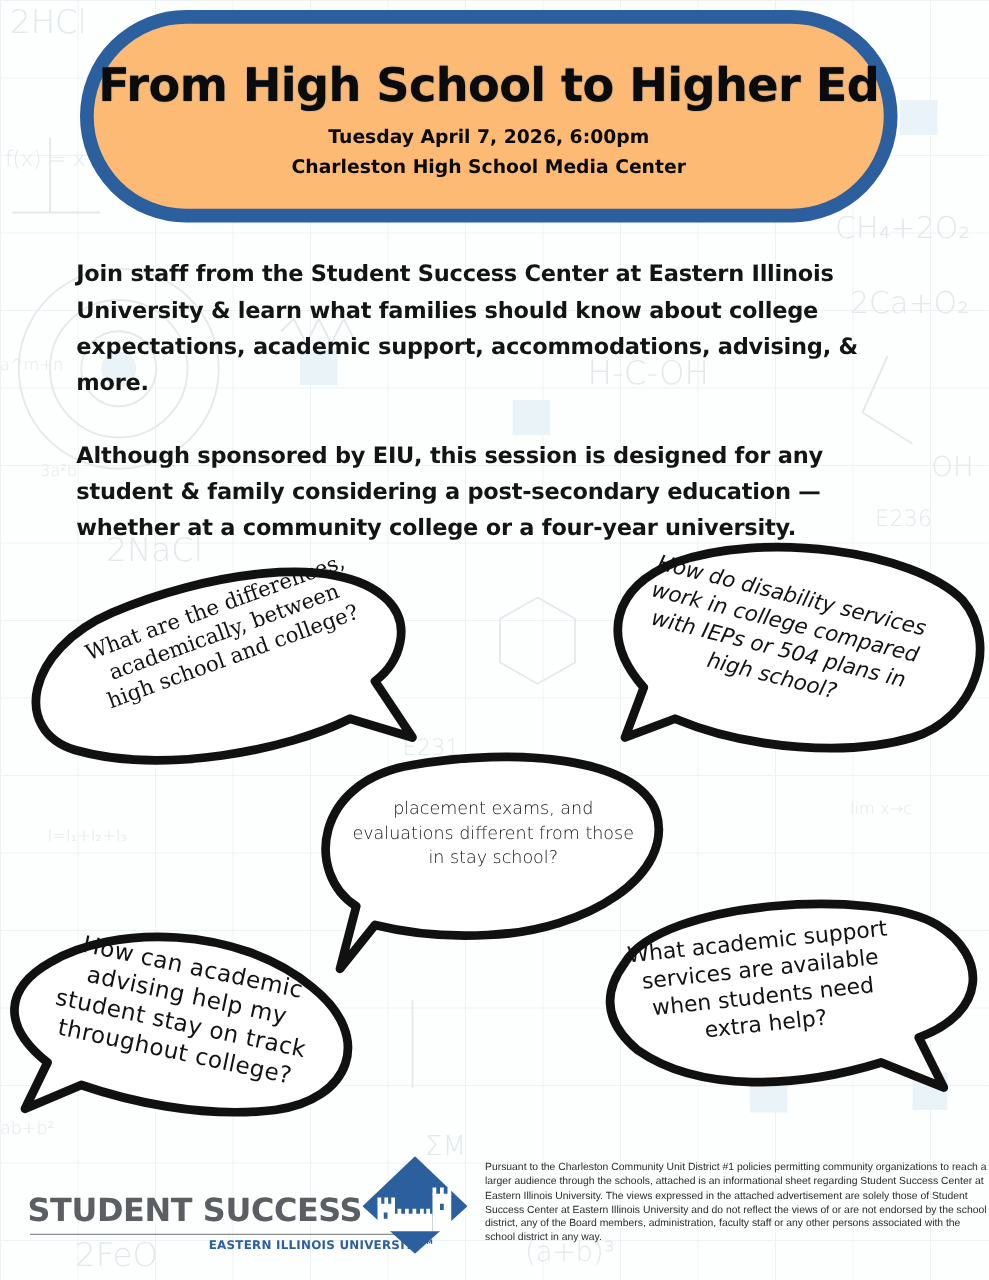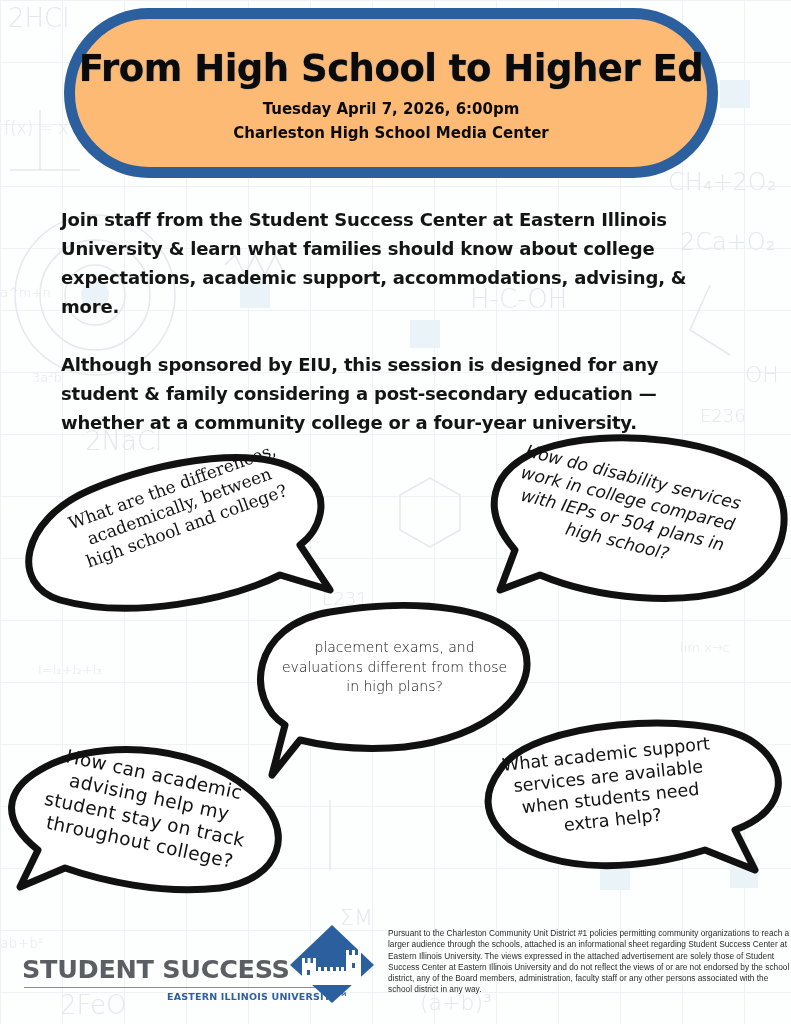--- a/index.html
+++ b/index.html
@@ -119,21 +119,21 @@
 <div class="doodle" style="left:680px;top:228px;font-size:24px;">2Ca+O₂</div>
 <div class="doodle" style="left:470px;top:284px;font-size:26px;text-align:center;">H-C-OH</div>
 <div class="doodle" style="left:745px;top:362px;font-size:22px;">OH</div>
 <div class="doodle" style="left:700px;top:405px;font-size:18px;">E236</div>
 <div class="doodle" style="left:322px;top:588px;font-size:18px;">E231</div>
 <div class="doodle" style="left:38px;top:662px;font-size:13px;">I=I₁+I₂+I₃</div>
 <div class="doodle" style="left:680px;top:640px;font-size:13px;">lim x→c</div>
 <div class="doodle" style="left:340px;top:905px;font-size:22px;">ΣM</div>
 <div class="doodle" style="left:60px;top:990px;font-size:26px;">2FeO</div>
 <div class="doodle" style="left:420px;top:990px;font-size:22px;">(a+b)³</div>
-<div class="doodle" style="left:0px;top:895px;font-size:14px;margin-top:40px;">ab+b²</div>
+<div class="doodle" style="left:0px;top:895px;font-size:14px;">ab+b²</div>
 
 <div class="header-pill">
   <div class="title">From High School to Higher Ed</div>
   <div class="subtitle">Tuesday April 7, 2026, 6:00pm</div>
   <div class="subtitle subtitle2">Charleston High School Media Center</div>
 </div>
 
 <div class="intro">
   <p>Join staff from the Student Success Center at Eastern Illinois University &amp; learn what families should know about college expectations, academic support, accommodations, advising, &amp; more.</p>
   <p>Although sponsored by EIU, this session is designed for any student &amp; family considering a post-secondary education — whether at a community college or a four-year university.</p>
@@ -163,21 +163,21 @@
 <div class="bubble-text b2">
   <div>How do disability services</div>
   <div>work in college compared</div>
   <div>with IEPs or 504 plans in</div>
   <div>high school?</div>
 </div>
 
 <div class="bubble-text b3">
   <div>placement exams, and</div>
   <div>evaluations different from those</div>
-  <div>in high plans?</div>
+  <div>in stay school?</div>
 </div>
 
 <div class="bubble-text b4">
   <div>How can academic</div>
   <div>advising help my</div>
   <div>student stay on track</div>
   <div>throughout college?</div>
 </div>
 
 <div class="bubble-text b5">

